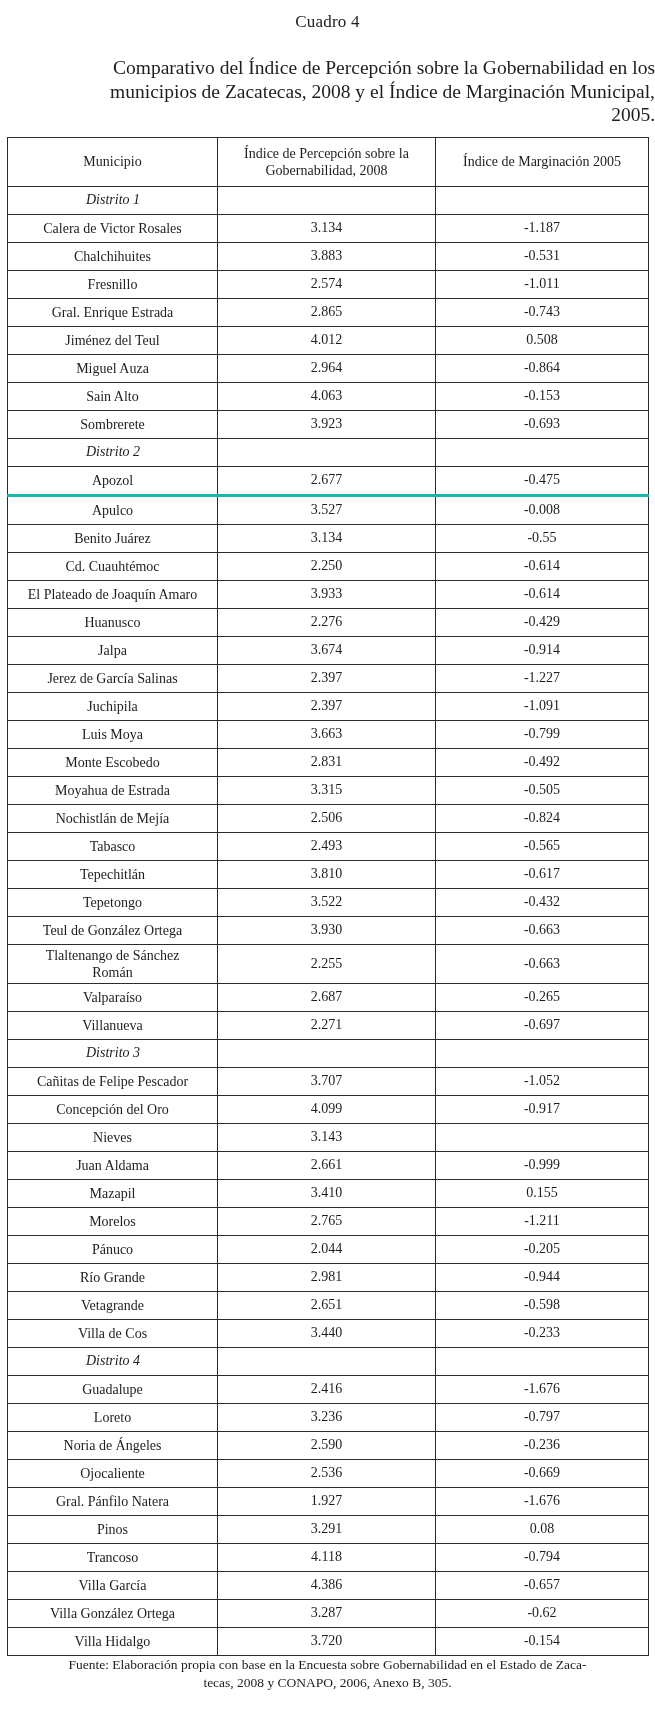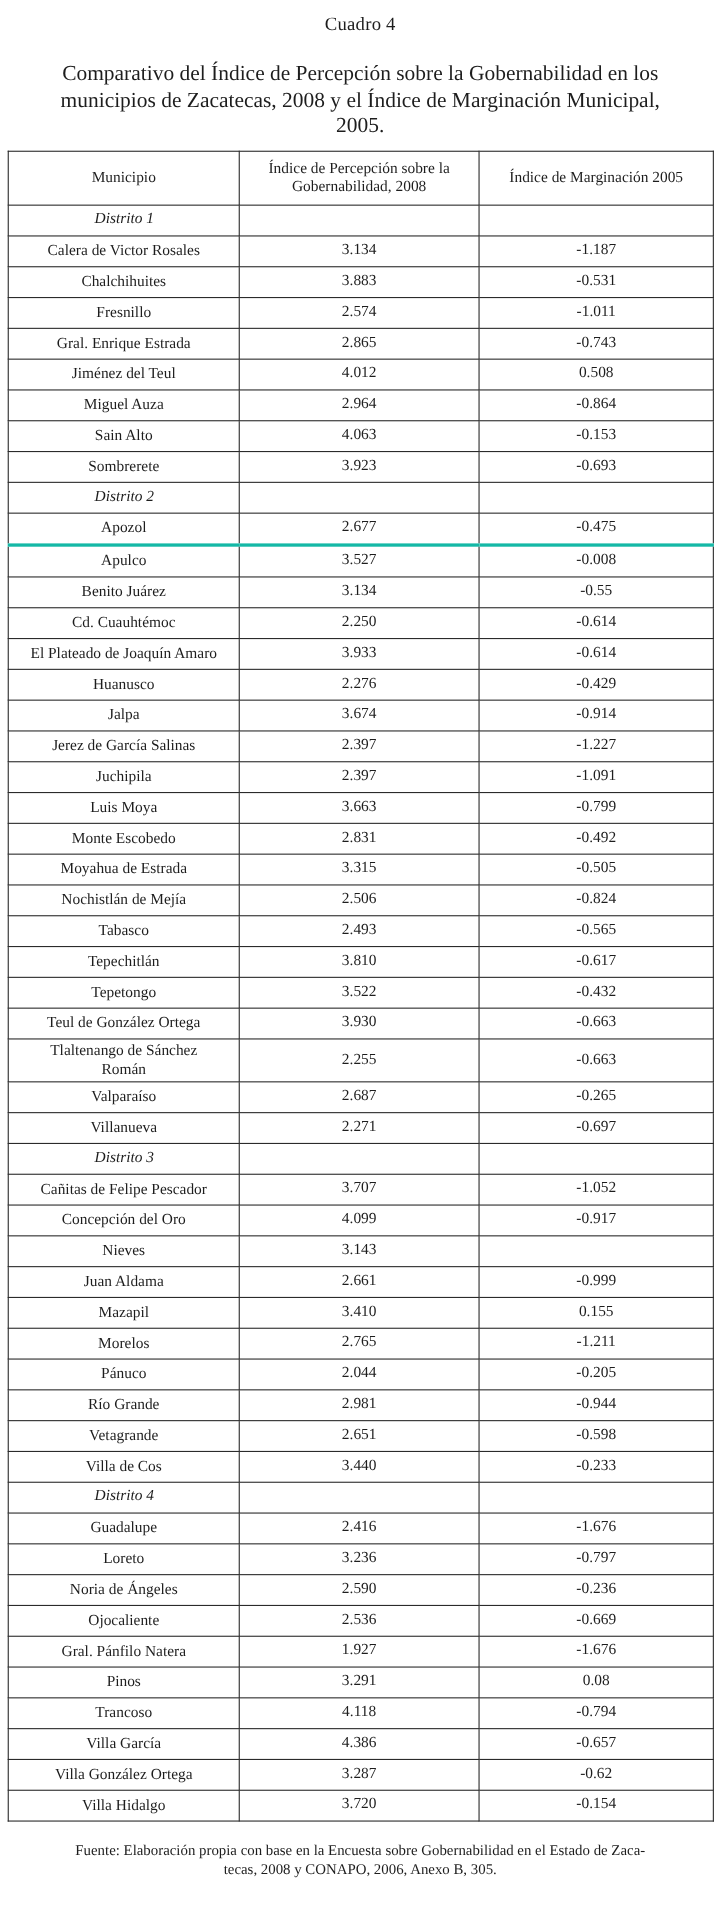--- a/index.html
+++ b/index.html
@@ -15,21 +15,21 @@
     overflow: hidden;
   }
   .kicker {
     text-align: center;
     padding-top: 12px;
     font-size: 17px;
     letter-spacing: 0.2px;
   }
   .title {
     margin-top: 24px;
-    text-align: center;
+    text-align: right;
     font-size: 19.5px;
     line-height: 23.5px;
   }
   .title div { white-space: nowrap; }
   table.data {
     border-collapse: collapse;
     table-layout: fixed;
     width: 641px;
     margin: 10px 7px 0 7px;
   }
@@ -51,21 +51,20 @@
   }
   td { height: 23px; }
   td.muni { white-space: pre-line; line-height: 17px; }
   td.district {
     text-align: center;
     font-style: italic;
     padding-left: 7px;
   }
   tr.heavy-bottom td { border-bottom: 3px solid #14b8a6; }
   .source {
-    margin-top: 17px;
     text-align: center;
     font-size: 13.5px;
     line-height: 18.5px;
   }
 </style>
 </head>
 <body>
 
 <div class="kicker">Cuadro 4</div>
 

